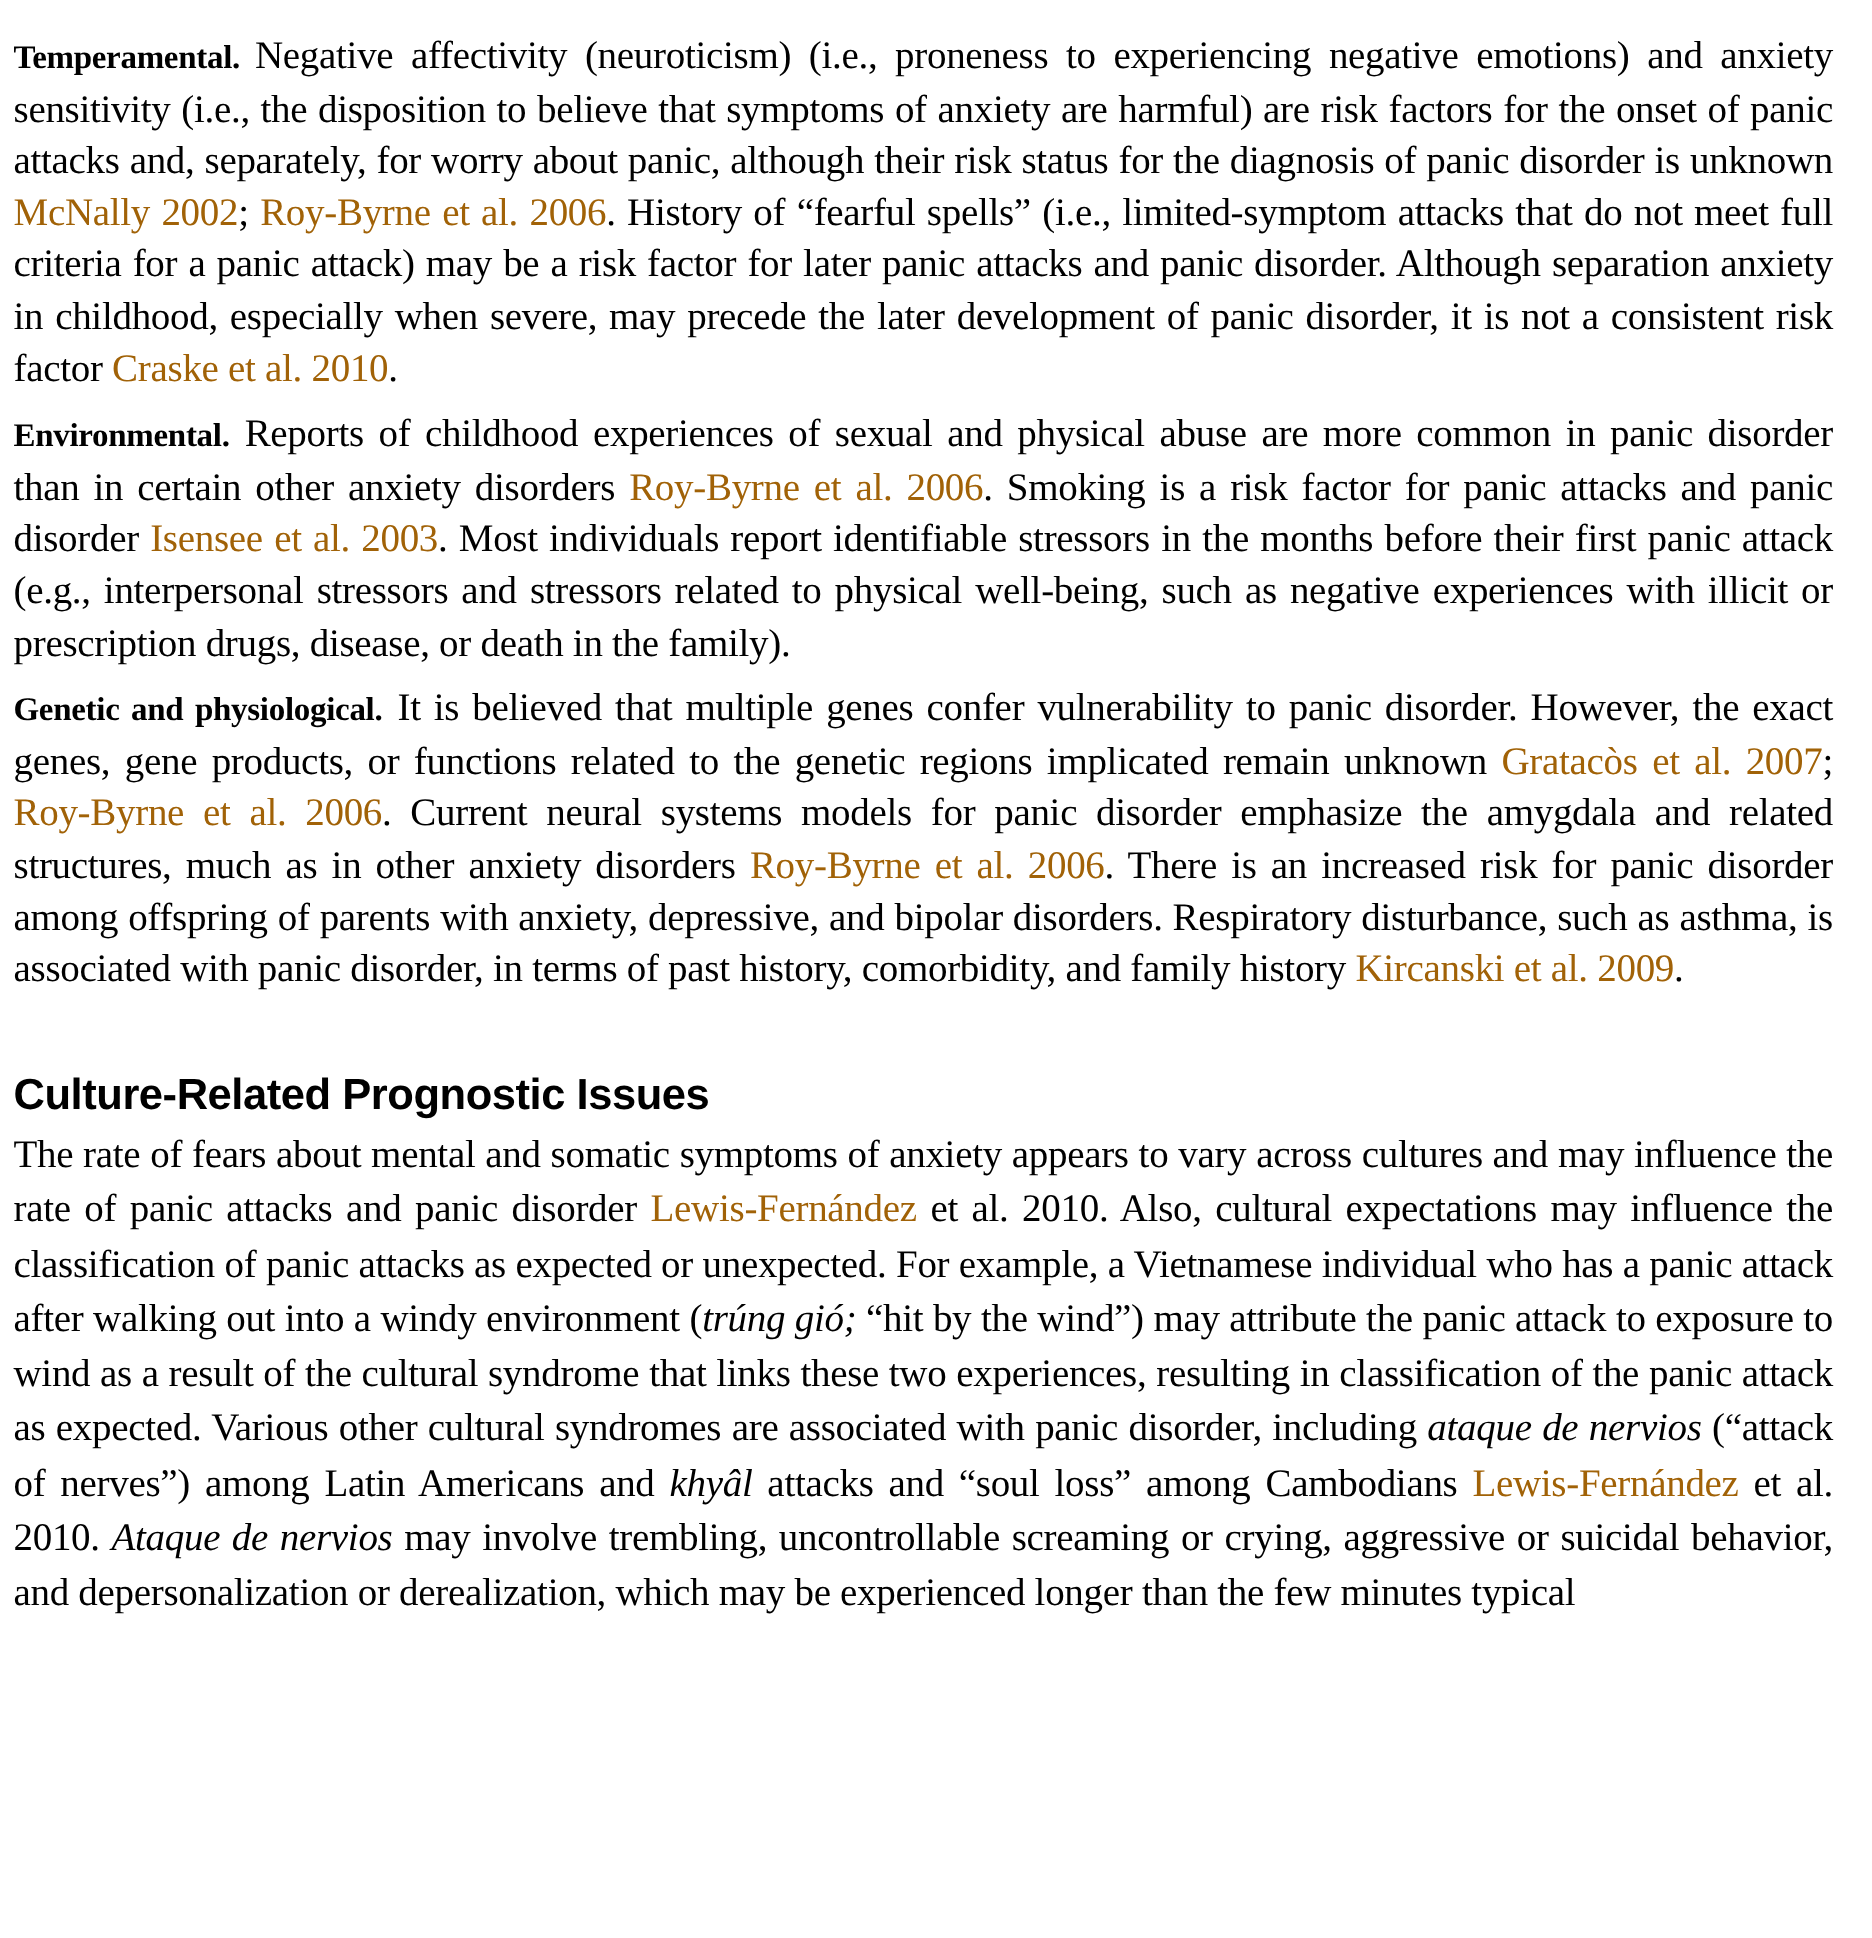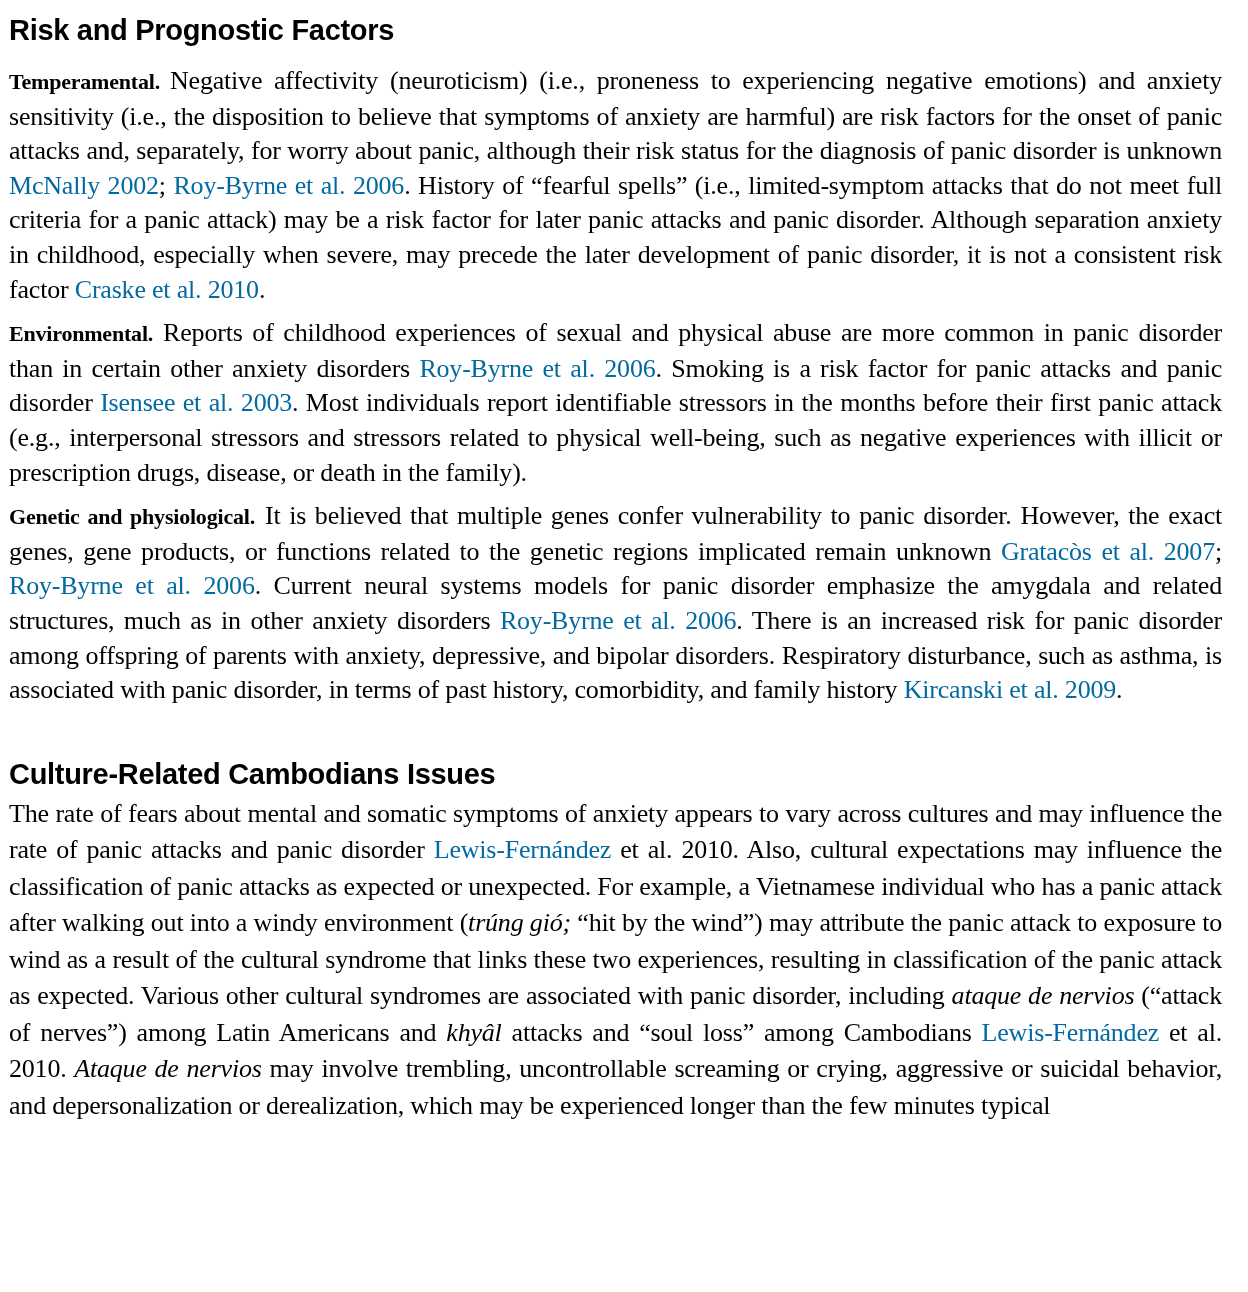--- a/index.html
+++ b/index.html
@@ -39,35 +39,34 @@
   p.para + p.para { margin-top: 9px; }
   p.para.culture { line-height: 36.5px; }
   .run-in {
     font-family: Liberation Serif, serif;
     font-weight: bold;
     font-size: 22px;
     letter-spacing: -0.2px;
     margin-right: 10px;
   }
   a.cite {
-    color: #0369a1;
+    color: #a16207;
     text-decoration: none;
   }
   em { font-style: italic; }
 </style>
 </head>
 <body>
 
 <div class="page">
 
-  <h2 class="section-title">Risk and Prognostic Factors</h2>
 
   <p class="para first"><span class="run-in">Temperamental.</span><span>Negative affectivity (neuroticism) (i.e., proneness to experiencing negative emotions) and anxiety sensitivity (i.e., the disposition to believe that symptoms of anxiety are harmful) are risk factors for the onset of panic attacks and, separately, for worry about panic, although their risk status for the diagnosis of panic disorder is unknown </span><a class="cite" href="#">McNally 2002</a><span>; </span><a class="cite" href="#">Roy-Byrne et al. 2006</a><span>. History of “fearful spells” (i.e., limited-symptom attacks that do not meet full criteria for a panic attack) may be a risk factor for later panic attacks and panic disorder. Although separation anxiety in childhood, especially when severe, may precede the later development of panic disorder, it is not a consistent risk factor </span><a class="cite" href="#">Craske et al. 2010</a><span>.</span></p>
 
   <p class="para"><span class="run-in">Environmental.</span><span>Reports of childhood experiences of sexual and physical abuse are more common in panic disorder than in certain other anxiety disorders </span><a class="cite" href="#">Roy-Byrne et al. 2006</a><span>. Smoking is a risk factor for panic attacks and panic disorder </span><a class="cite" href="#">Isensee et al. 2003</a><span>. Most individuals report identifiable stressors in the months before their first panic attack (e.g., interpersonal stressors and stressors related to physical well-being, such as negative experiences with illicit or prescription drugs, disease, or death in the family).</span></p>
 
   <p class="para"><span class="run-in">Genetic and physiological.</span><span>It is believed that multiple genes confer vulnerability to panic disorder. However, the exact genes, gene products, or functions related to the genetic regions implicated remain unknown </span><a class="cite" href="#">Gratacòs et al. 2007</a><span>; </span><a class="cite" href="#">Roy-Byrne et al. 2006</a><span>. Current neural systems models for panic disorder emphasize the amygdala and related structures, much as in other anxiety disorders </span><a class="cite" href="#">Roy-Byrne et al. 2006</a><span>. There is an increased risk for panic disorder among offspring of parents with anxiety, depressive, and bipolar disorders. Respiratory disturbance, such as asthma, is associated with panic disorder, in terms of past history, comorbidity, and family history </span><a class="cite" href="#">Kircanski et al. 2009</a><span>.</span></p>
 
-  <h2 class="section-title second">Culture-Related Cambodians Issues</h2>
+  <h2 class="section-title second">Culture-Related Prognostic Issues</h2>
 
   <p class="para culture"><span>The rate of fears about mental and somatic symptoms of anxiety appears to vary across cultures and may influence the rate of panic attacks and panic disorder </span><a class="cite" href="#">Lewis-Fernández</a><span> et al. 2010. Also, cultural expectations may influence the classification of panic attacks as expected or unexpected. For example, a Vietnamese individual who has a panic attack after walking out into a windy environment (</span><em>trúng gió;</em><span> “hit by the wind”) may attribute the panic attack to exposure to wind as a result of the cultural syndrome that links these two experiences, resulting in classification of the panic attack as expected. Various other cultural syndromes are associated with panic disorder, including </span><em>ataque de nervios</em><span> (“attack of nerves”) among Latin Americans and </span><em>khyâl</em><span> attacks and “soul loss” among Cambodians </span><a class="cite" href="#">Lewis-Fernández</a><span> et al. 2010. </span><em>Ataque de nervios</em><span> may involve trembling, uncontrollable screaming or crying, aggressive or suicidal behavior, and depersonalization or derealization, which may be experienced longer than the few minutes typical</span></p>
 
 </div>
 
 </body></html>

